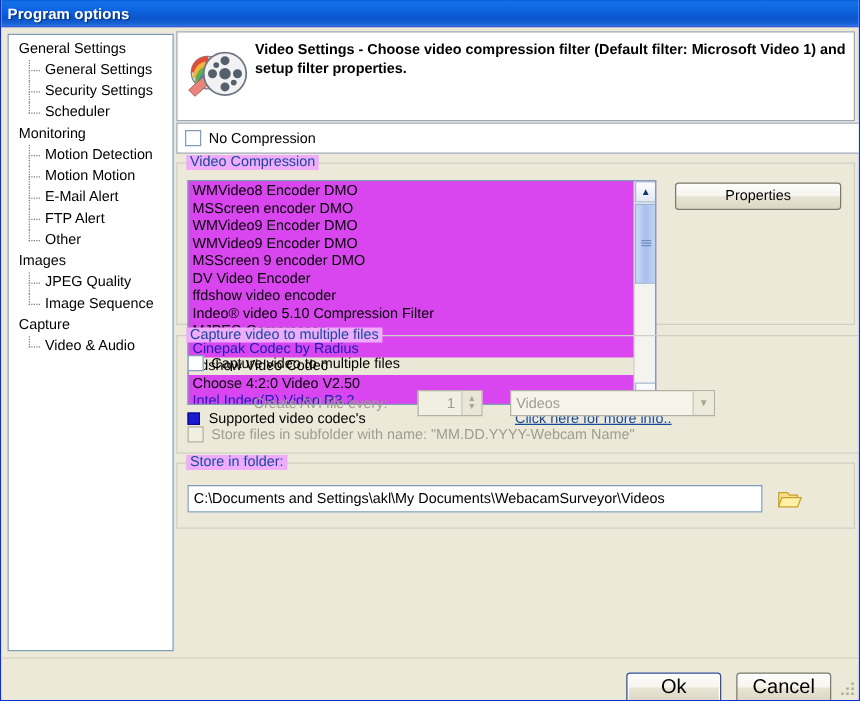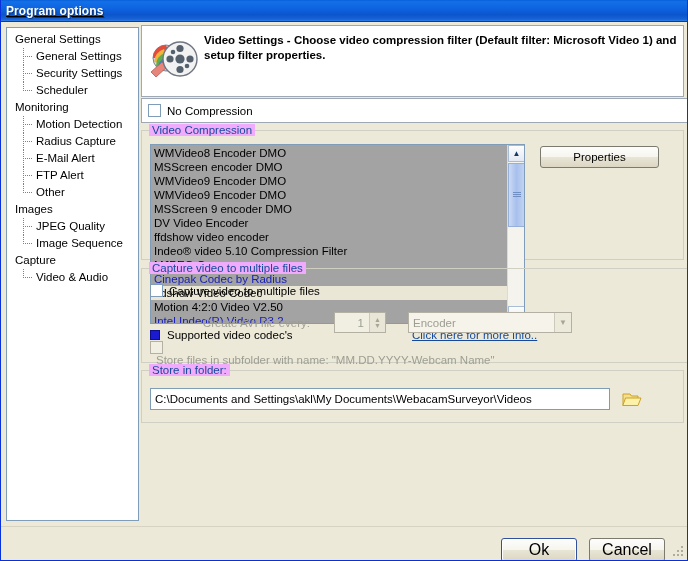--- a/index.html
+++ b/index.html
@@ -14,21 +14,20 @@
 
   
   .window {
     position: absolute;
     left: 0; top: 0;
     width: 688px; height: 561px;
     background: #ece9d8;
     border: 1px solid #0831d9;
     border-top: none;
     overflow: hidden;
-    text-decoration: underline;
   }
 
   .titlebar {
     height: 22px;
     background: linear-gradient(to bottom,
        #0a5fd8 0%, #1270e8 8%, #0e64e0 40%,
        #0a55cc 70%, #1a63d6 92%, #2f7fe8 100%);
     border-bottom: 1px solid #0831d9;
     display: flex;
     align-items: center;
@@ -177,21 +176,21 @@
 
   #grp-compression { left: 0; top: 105px; width: 543px; height: 130px; }
   #grp-multi       { left: 0; top: 243px; width: 636px; height: 95px; }
   #grp-folder      { left: 0; top: 345px; width: 543px; height: 53px; }
 
   
   .listbox {
     position: absolute;
     left: 8px; top: 13px;
     width: 375px; height: 180px;
-    background: #a3a3a3;
+    background: #d946ef;
     border: 1px solid #7f9db9;
     overflow: hidden;
   }
   .listitems {
     position: absolute;
     left: 0; top: 0; right: 17px;
     padding: 1px 0 0 0;
   }
   .litem {
     height: 14px;
@@ -234,21 +233,21 @@
     left: 4px; top: 28px;
     width: 8px; height: 6px;
   }
   .sgrip i {
     display: block; height: 1px; background: #6f8ec2; margin-bottom: 1px;
   }
 
   .props-btn {
     position: absolute;
     left: 398px; top: 15px;
-    width: 119px; height: 22px;
+    width: 133px; height: 22px;
     background: linear-gradient(to bottom,#fdfdfd 0%,#f6f5ee 48%,#e9e5d5 52%,#dcd7c3 100%);
     border: 1px solid #7a7a6e;
     border-radius: 3px;
     font-size: 11.5px;
     color: #000;
     display: flex; align-items: center; justify-content: center;
   }
 
   .legend {
     position: absolute;
@@ -269,21 +268,21 @@
     left: 270px; top: 198px;
     font-size: 11.5px;
     color: #16499c;
     text-decoration: underline;
     white-space: nowrap;
   }
 
   
   .mf-check { position: absolute; left: 8px; top: 15px; display: flex; align-items: center; }
   .mf-row   { position: absolute; left: 8px; top: 43px; display: flex; align-items: center; gap: 16px; }
-  .mf-sub   { position: absolute; left: 8px; top: 72px; display: flex; align-items: flex-start; flex-direction: column; }
+  .mf-sub   { position: absolute; left: 8px; top: 72px; display: flex; align-items: flex-end; }
 
   .mf-lbl {
     width: 160px; text-align: right;
     font-size: 11.5px; color: #9d9d92;
     margin-right: 8px;
   }
   .spinwrap {
     width: 52px; height: 21px;
     border: 1px solid #b4b0a4;
     background: #f1efe2;
@@ -391,21 +390,21 @@
         </div>
         <div class="tnode">
           <span class="tlabel">Monitoring</span>
         </div>
         <div class="tnode child">
           <span class="dashes"></span>
           <span class="tlabel">Motion Detection</span>
         </div>
         <div class="tnode child">
           <span class="dashes"></span>
-          <span class="tlabel">Radius Capture</span>
+          <span class="tlabel">Motion Motion</span>
         </div>
         <div class="tnode child">
           <span class="dashes"></span>
           <span class="tlabel">E-Mail Alert</span>
         </div>
         <div class="tnode child">
           <span class="dashes"></span>
           <span class="tlabel">FTP Alert</span>
         </div>
         <div class="tnode child last">
@@ -470,21 +469,21 @@
               <div class="litem">MSScreen encoder DMO</div>
               <div class="litem">WMVideo9 Encoder DMO</div>
               <div class="litem">WMVideo9 Encoder DMO</div>
               <div class="litem">MSScreen 9 encoder DMO</div>
               <div class="litem">DV Video Encoder</div>
               <div class="litem">ffdshow video encoder</div>
               <div class="litem">Indeo® video 5.10 Compression Filter</div>
               <div class="litem">MJPEG Compressor</div>
               <div class="litem supported">Cinepak Codec by Radius</div>
               <div class="litem hot">ffdshow Video Codec</div>
-              <div class="litem">Motion 4:2:0 Video V2.50</div>
+              <div class="litem">Choose 4:2:0 Video V2.50</div>
               <div class="litem supported">Intel Indeo(R) Video R3.2</div>
             </div>
           <div class="vscroll">
             <div class="sbtn up">
               <span class="sarrow">▲</span>
             </div>
             <div class="sthumb">
               <div class="sgrip">
                   <i></i>
                   <i></i>
@@ -517,21 +516,21 @@
         <div class="mf-row">
           <span class="mf-lbl">Create AVI file every:</span>
           <span class="spinwrap">
             <span class="val">1</span>
             <span class="spinbtns">
               <span>▲</span>
               <span>▼</span>
             </span>
           </span>
           <span class="combo">
-            <span class="ctext">Encoder</span>
+            <span class="ctext">Videos</span>
             <span class="carrow">▼</span>
           </span>
         </div>
 
         <div class="mf-sub">
           <span class="xcheck disabled"></span>
           <span class="cb-label disabled">Store files in subfolder with name: "MM.DD.YYYY-Webcam Name"</span>
         </div>
       </div>
 

